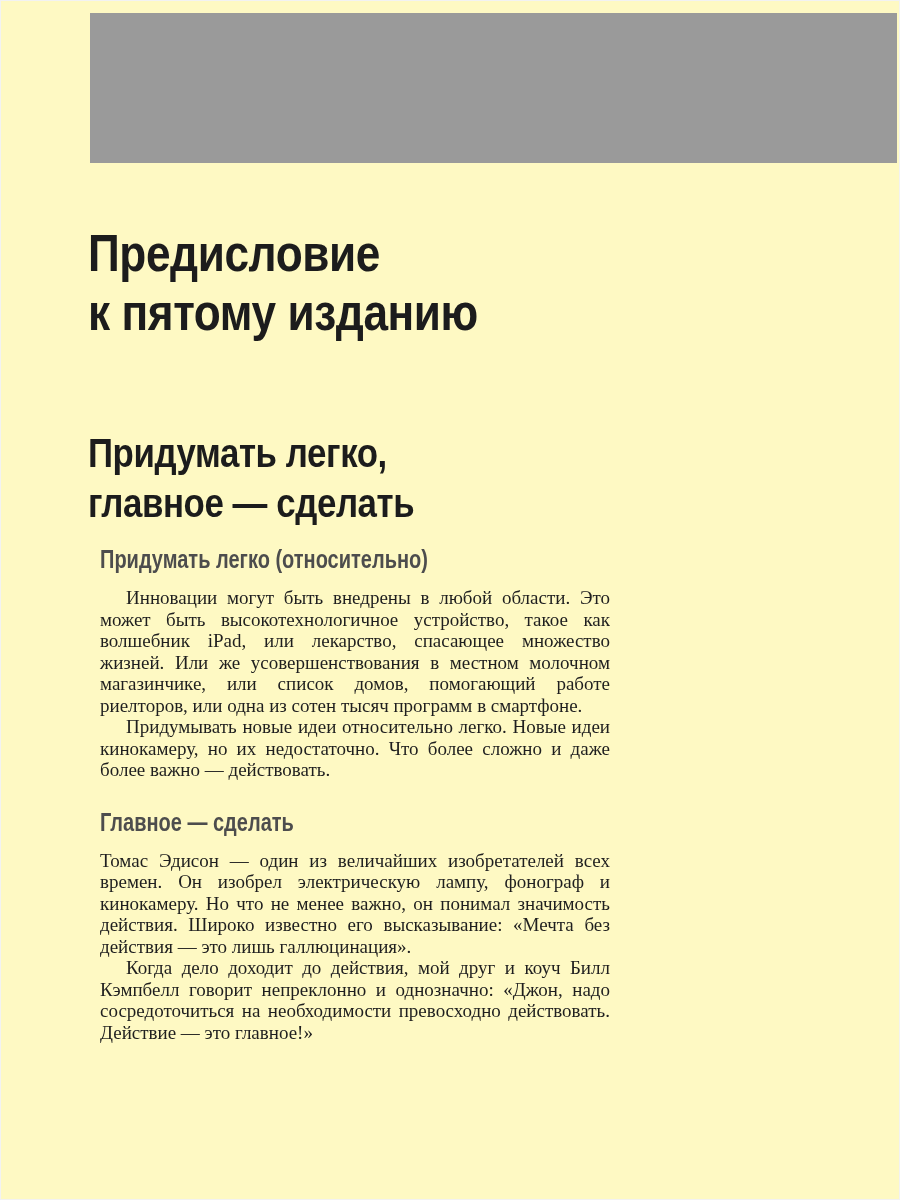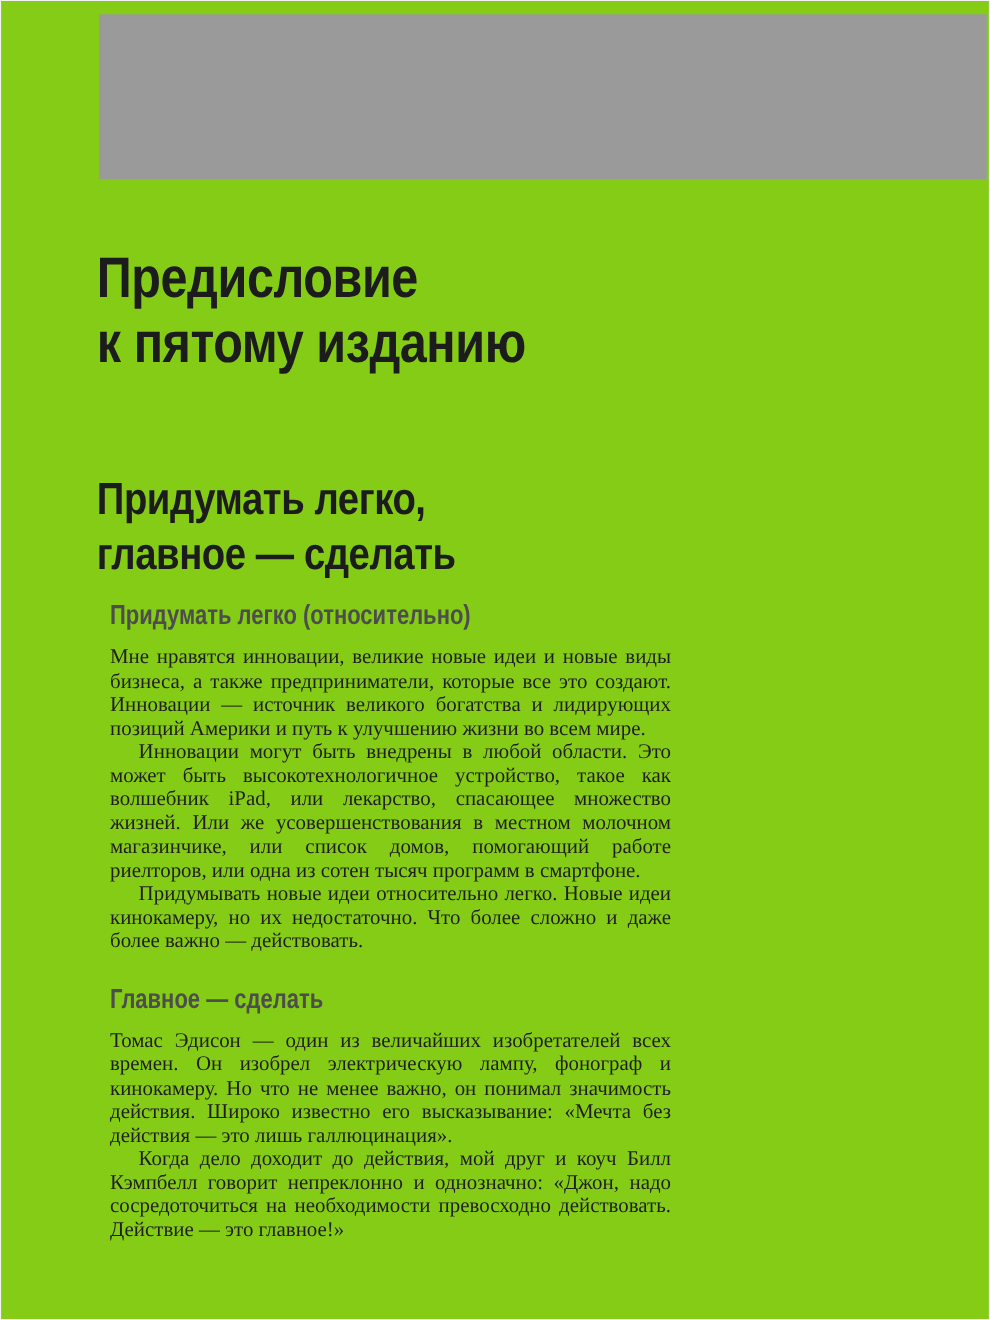--- a/index.html
+++ b/index.html
@@ -10,21 +10,21 @@
     width: 900px;
     height: 1200px;
     position: relative;
     background: #ffffff;
     overflow: hidden;
     font-family: "Liberation Serif", serif;
   }
   .page {
     position: absolute;
     inset: 0;
-    background: #84cc16;
+    background: #fef9c3;
     box-shadow: inset 0 0 0 1px #f2f2f2;
   }
   .header-bar {
     position: absolute;
     top: 13px;
     left: 90px;
     right: 3px;
     height: 150px;
     background: var(--header-gray, #9a9a9a);
   }
@@ -102,21 +102,20 @@
 
   <div class="page-subtitle">
     <div>Придумать легко,</div>
     <div>главное — сделать</div>
   </div>
 
   <div class="content-column">
 
     <h3 class="section-heading">Придумать легко (относительно)</h3>
 
-    <p class="body-par">Мне нравятся инновации, великие новые идеи и новые виды бизнеса, а также предприниматели, которые все это создают. Инновации — источник великого богатства и лидирующих позиций Америки и путь к улучшению жизни во всем мире.</p>
     <p class="body-par indent">Инновации могут быть внедрены в любой области. Это может быть высокотехнологичное устройство, такое как волшебник iPad, или лекарство, спасающее множество жизней. Или же усовершенствования в местном молочном магазинчике, или список домов, помогающий работе риелторов, или одна из сотен тысяч программ в смартфоне.</p>
     <p class="body-par indent">Придумывать новые идеи относительно легко. Новые идеи кинокамеру, но их недостаточно. Что более сложно и даже более важно — действовать.</p>
 
     <h3 class="section-heading second">Главное — сделать</h3>
 
     <p class="body-par">Томас Эдисон — один из величайших изобретателей всех времен. Он изобрел электрическую лампу, фонограф и кинокамеру. Но что не менее важно, он понимал значимость действия. Широко известно его высказывание: «Мечта без действия — это лишь галлюцинация».</p>
     <p class="body-par indent">Когда дело доходит до действия, мой друг и коуч Билл Кэмпбелл говорит непреклонно и однозначно: «Джон, надо сосредоточиться на необходимости превосходно действовать. Действие — это главное!»</p>
 
   </div>
 

